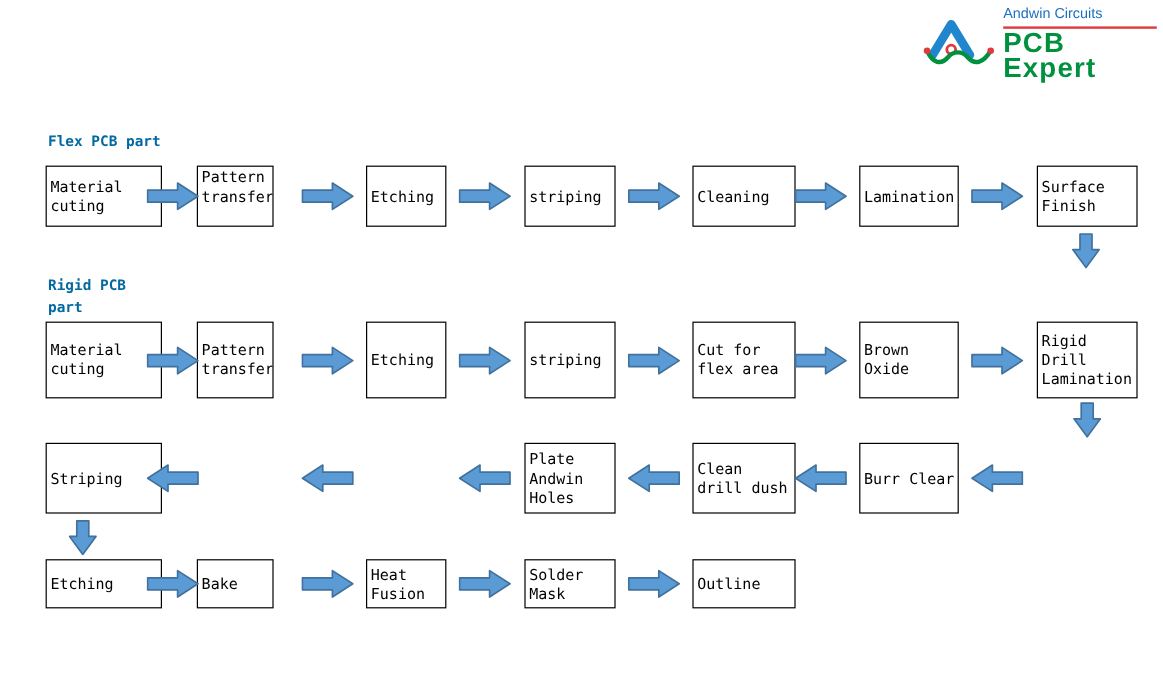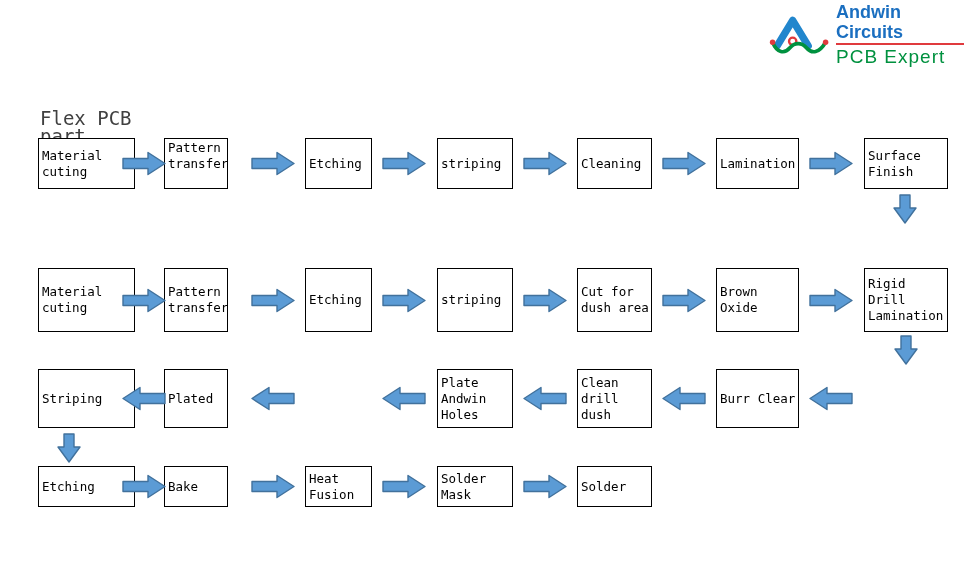--- a/index.html
+++ b/index.html
@@ -8,48 +8,48 @@
   .stage{position:absolute;inset:0;width:969px;height:562px;}
 
   
   .node{position:absolute;background:#fff;border:1px solid #000;box-sizing:border-box;
         display:grid;align-content:center;font-size:12.5px;line-height:16px;color:#000;
         padding:1px 2px 1px 3px;overflow:hidden;overflow-wrap:break-word;word-wrap:break-word;}
   .topalign{align-content:start;}
 
   
   .c1{left:38px;width:97px}.c2{left:164px;width:64px}.c3{left:305px;width:67px}
-  .c4{left:437px;width:76px}.c5{left:577px;width:75px}.c6{left:716px;width:83px}
+  .c4{left:437px;width:76px}.c5{left:577px;width:86px}.c6{left:716px;width:83px}
   .c7{left:864px;width:84px}
   
   .r1{top:138px;height:51px}.r2{top:268px;height:64px}.r3{top:369px;height:59px}
   .r4{top:466px;height:41px}
 
   
-  .heading{position:absolute;font-size:19px;line-height:18px;color:#404040;width:84px;}
+  .heading{position:absolute;font-size:12px;line-height:18px;color:#0369a1;width:84px;font-weight:bold;}
   .h-flex{left:40px;top:109px;width:140px;}
   .h-rigid{left:40px;top:229px;}
 
   
   .harrow{position:absolute;width:44px;height:25px;}
   .varrow{position:absolute;width:24px;height:30px;}
   .ar1{top:151px}.ar2{top:288px}.ar3{top:386px}.ar4{top:474px}
   .g1{left:122px}.g2{left:251px}.g3{left:382px}.g4{left:523px}.g5{left:662px}.g6{left:809px}
   .v1{left:893px;top:194px}.v2{left:894px;top:335px}.v3{left:57px;top:433px}
   .harrow svg,.varrow svg{display:block;width:100%;height:100%;}
   polygon.arrow{fill:#5b9bd5;stroke:#41719c;stroke-width:1.4;stroke-linejoin:round;}
 
   
   .logo{position:absolute;left:768px;top:8px;width:196px;height:52px;display:flex;align-items:center;}
   .logo-mark{width:64px;height:46px;flex:0 0 auto;}
   .logo-text{margin-left:4px;display:flex;flex-direction:column;}
-  .logo-title{font-family:"Liberation Sans", sans-serif;font-weight:bold;font-size:18px;
+  .logo-title{font-family:"Liberation Sans", sans-serif;font-weight:normal;font-size:12px;
               line-height:20px;color:#1b6fc0;letter-spacing:0px;}
   .logo-rule{height:2px;background:#e03a3e;margin:1px 0 1px 0;}
-  .logo-subtitle{font-family:"Liberation Sans", sans-serif;font-weight:normal;font-size:19px;
+  .logo-subtitle{font-family:"Liberation Sans", sans-serif;font-weight:bold;font-size:23px;
               line-height:21px;color:#00913f;letter-spacing:1px;}
 </style>
 </head>
 <body>
 
 <div class="stage">
 
   <div class="logo">
     <svg class="logo-mark" viewBox="0 0 70 50">
       <path d="M10 38 L27 10 L44 38" fill="none" stroke="#2186cd" stroke-width="8" stroke-linecap="round" stroke-linejoin="round"></path>
@@ -59,20 +59,21 @@
       <circle cx="63" cy="34" r="3" fill="#e03a3e"></circle>
     </svg>
     <div class="logo-text">
       <span class="logo-title">Andwin Circuits</span>
       <span class="logo-rule"></span>
       <span class="logo-subtitle">PCB Expert</span>
     </div>
   </div>
 
   <div class="heading h-flex">Flex PCB part</div>
+  <div class="heading h-rigid">Rigid PCB part</div>
 
   <div class="node c1 r1">Material cuting</div>
   <div class="node c2 r1 topalign">Pattern transfer</div>
   <div class="node c3 r1">Etching</div>
   <div class="node c4 r1">striping</div>
   <div class="node c5 r1">Cleaning</div>
   <div class="node c6 r1">Lamination</div>
   <div class="node c7 r1">Surface Finish</div>
 
   <div class="harrow ar1 g1">
@@ -109,21 +110,21 @@
   <div class="varrow v1">
       <svg viewBox="0 0 24 30">
         <polygon class="arrow" points="7,1 17,1 17,14 23,14 12,29 1,14 7,14"></polygon>
       </svg>
     </div>
 
   <div class="node c1 r2">Material cuting</div>
   <div class="node c2 r2">Pattern transfer</div>
   <div class="node c3 r2">Etching</div>
   <div class="node c4 r2">striping</div>
-  <div class="node c5 r2">Cut for dush area</div>
+  <div class="node c5 r2">Cut for flex area</div>
   <div class="node c6 r2">Brown Oxide</div>
   <div class="node c7 r2">Rigid Drill Lamination</div>
 
   <div class="harrow ar2 g1">
       <svg viewBox="0 0 44 25">
         <polygon class="arrow" points="1,7.5 26,7.5 26,1.5 43,12.5 26,23.5 26,17.5 1,17.5"></polygon>
       </svg>
     </div>
   <div class="harrow ar2 g2">
       <svg viewBox="0 0 44 25">
@@ -151,21 +152,20 @@
       </svg>
     </div>
 
   <div class="varrow v2">
       <svg viewBox="0 0 24 30">
         <polygon class="arrow" points="7,1 17,1 17,14 23,14 12,29 1,14 7,14"></polygon>
       </svg>
     </div>
 
   <div class="node c1 r3">Striping</div>
-  <div class="node c2 r3">Plated</div>
   <div class="node c4 r3">Plate Andwin Holes</div>
   <div class="node c5 r3">Clean drill dush</div>
   <div class="node c6 r3">Burr Clear</div>
 
   <div class="harrow ar3 g1">
       <svg viewBox="0 0 44 25">
         <polygon class="arrow" points="43,7.5 18,7.5 18,1.5 1,12.5 18,23.5 18,17.5 43,17.5"></polygon>
       </svg>
     </div>
   <div class="harrow ar3 g2">
@@ -197,21 +197,21 @@
   <div class="varrow v3">
       <svg viewBox="0 0 24 30">
         <polygon class="arrow" points="7,1 17,1 17,14 23,14 12,29 1,14 7,14"></polygon>
       </svg>
     </div>
 
   <div class="node c1 r4">Etching</div>
   <div class="node c2 r4">Bake</div>
   <div class="node c3 r4">Heat Fusion</div>
   <div class="node c4 r4">Solder Mask</div>
-  <div class="node c5 r4">Solder</div>
+  <div class="node c5 r4">Outline</div>
 
   <div class="harrow ar4 g1">
       <svg viewBox="0 0 44 25">
         <polygon class="arrow" points="1,7.5 26,7.5 26,1.5 43,12.5 26,23.5 26,17.5 1,17.5"></polygon>
       </svg>
     </div>
   <div class="harrow ar4 g2">
       <svg viewBox="0 0 44 25">
         <polygon class="arrow" points="1,7.5 26,7.5 26,1.5 43,12.5 26,23.5 26,17.5 1,17.5"></polygon>
       </svg>

